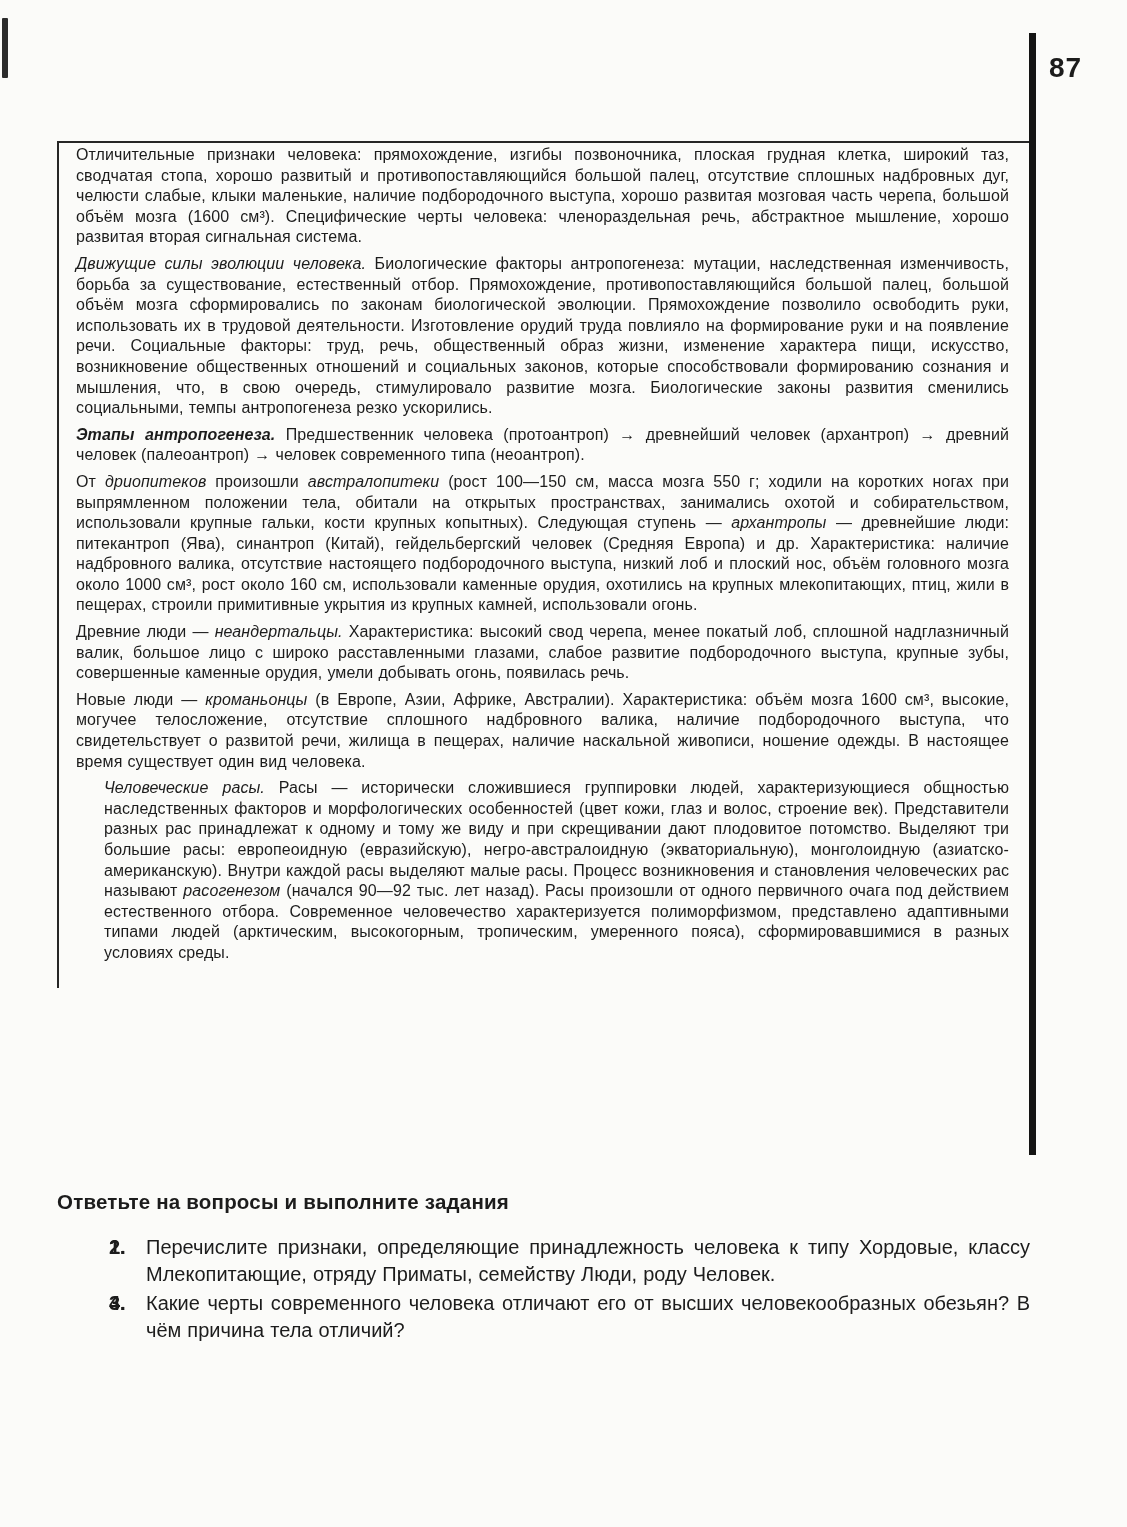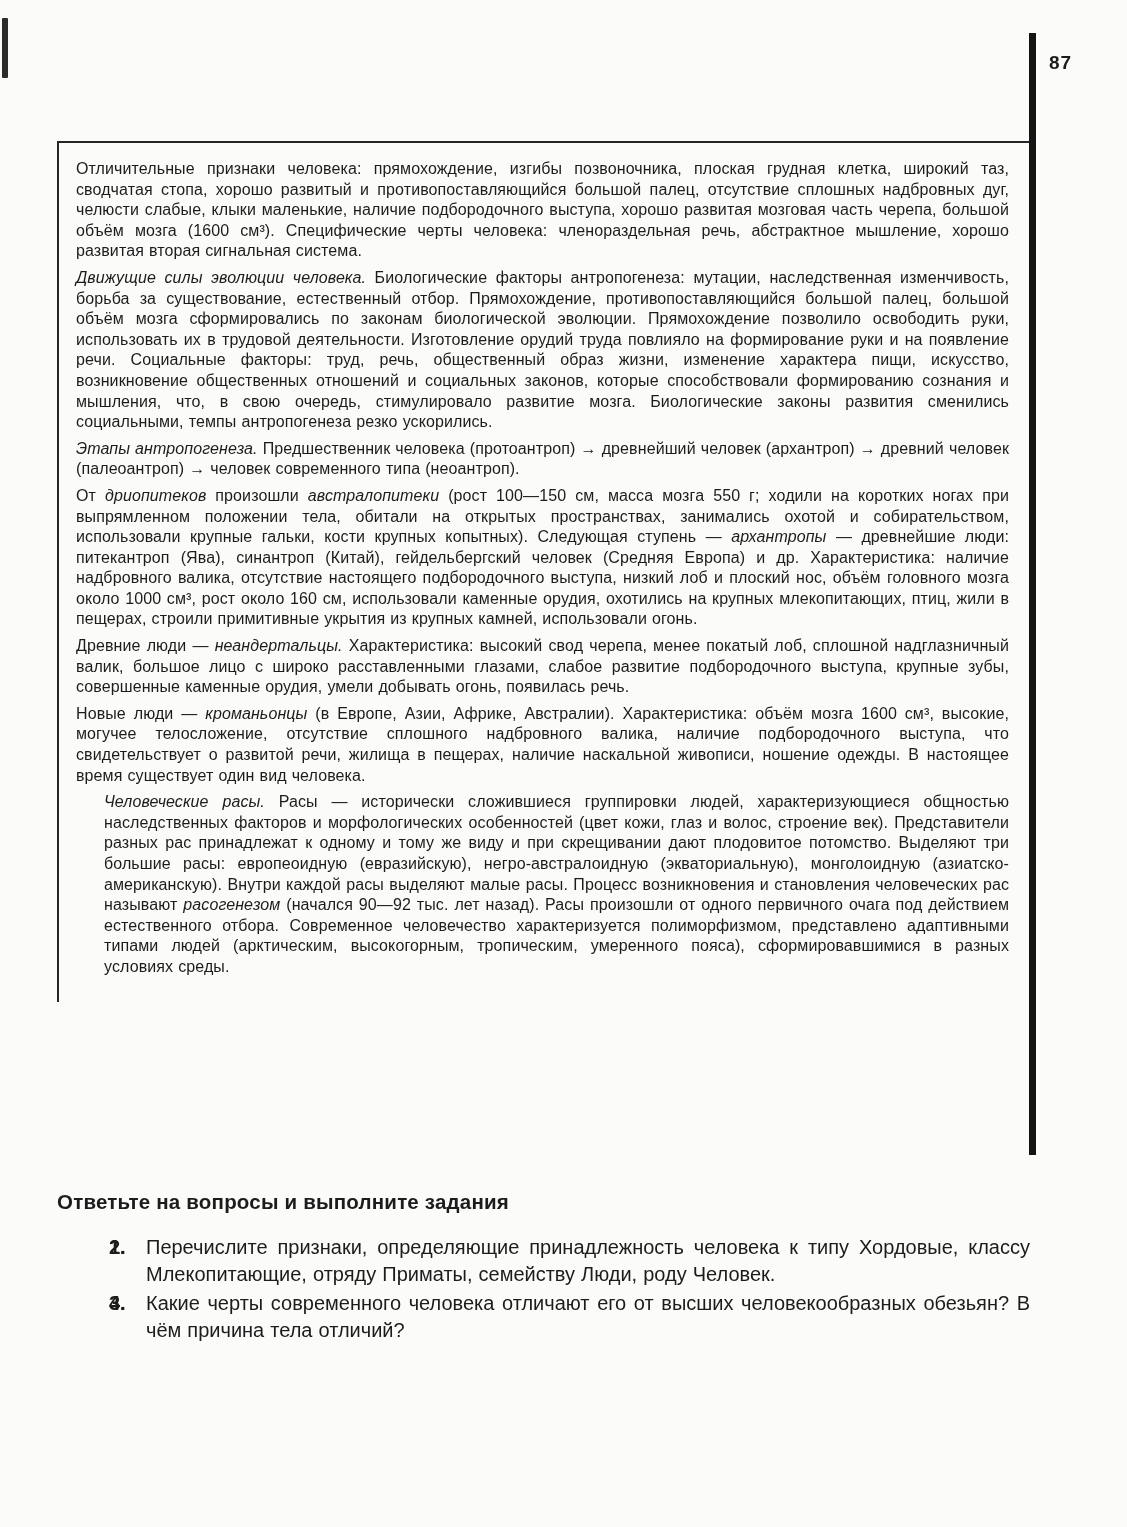--- a/index.html
+++ b/index.html
@@ -11,34 +11,34 @@
   *{box-sizing:border-box;}
   html,body{margin:0;padding:0;}
   body{background:#e9e9e7;}
   .page{
     position:relative;width:1127px;height:1527px;background:var(--paper);
     font-family:"Liberation Sans","DejaVu Sans",sans-serif;color:var(--ink);
     overflow:hidden;margin:0 auto;
   }
   .edge-mark{position:absolute;left:2px;top:18px;width:6px;height:60px;background:#2c2c2c;border-radius:1px;}
   .side-bar{position:absolute;left:1029px;top:33px;width:7px;height:1122px;background:var(--bar);}
-  .page-number{position:absolute;left:1049px;top:52px;font-size:19px;font-weight:700;letter-spacing:1px;}
+  .page-number{position:absolute;left:1049px;top:52px;font-size:28px;font-weight:700;letter-spacing:1px;}
   .summary-box{
     position:absolute;left:57px;top:141px;width:972px;
     border-top:2px solid var(--rule);border-left:2px solid var(--rule);
-    padding:16px 20px 24px 17px;
+    padding:2px 20px 24px 17px;
   }
   .para{
     margin:0 0 6px 0;font-size:16px;line-height:20.6px;
     text-align:justify;letter-spacing:0.1px;word-spacing:0.5px;
   }
   .para:last-child{margin-bottom:0;margin-left:28px;}
   .seg.normal{font-style:normal;}
   .seg.italic{font-style:italic;}
-  .seg.bolditalic{font-style:italic;font-weight:400;}
+  .seg.bolditalic{font-style:italic;font-weight:700;}
   .questions{position:absolute;left:57px;top:1190px;width:973px;}
   .q-heading{
     margin:0 0 20px 0;text-align:left;
     font-size:20.5px;font-weight:700;letter-spacing:0.2px;
   }
   .q-list{margin-left:52px;width:921px;}
   .q-item{
     position:relative;padding-left:37px;margin-bottom:1px;
     font-size:20px;line-height:27.4px;text-align:justify;word-spacing:0.5px;
   }

